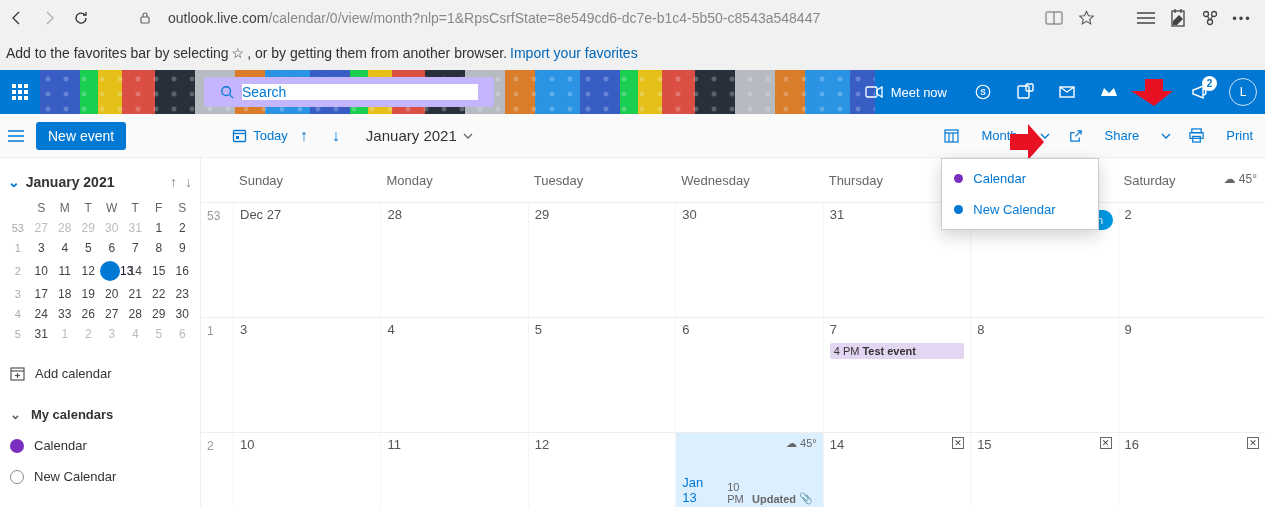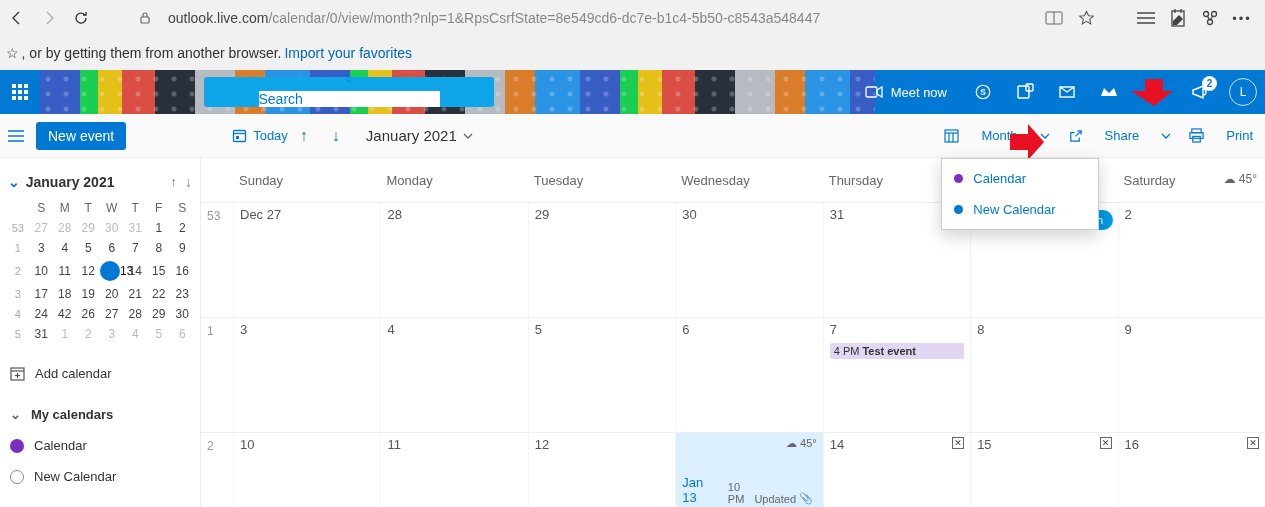--- a/index.html
+++ b/index.html
@@ -19,21 +19,21 @@
   .o365-header { height:44px; background:#0078d4; display:flex; align-items:center; position:relative; }
   .lego-strip { position:absolute; height:44px; left:40px; right:390px; background:
       repeating-linear-gradient(90deg,#3b5cc4 0 40px,#1bd34a 40px 58px,#f1c40f 58px 82px,#e74c3c 82px 115px,#2b2d33 115px 155px,#bfbfbf 155px 195px,#e67e22 195px 225px,#2d95e5 225px 270px);
       opacity:.95;}
   .lego-strip::after{content:"";position:absolute;inset:0;background:
      radial-gradient(circle at 8px 9px, rgba(255,255,255,.25) 2px, transparent 3px);
      background-size:18px 15px;}
   .waffle { width:40px; height:44px; display:flex; align-items:center; justify-content:center; color:#fff; position:relative; z-index:2; cursor:pointer;}
   .waffle-grid { width:16px; height:16px; display:grid; grid-template-columns:repeat(3,1fr); gap:1.6px;}
   .waffle-grid span{background:#fff;}
-  .search-wrap { position:relative; z-index:2; margin-left:164px; height:30px; width:290px; background:#0ea5e9; border-radius:3px; display:flex; align-items:center; padding:0 10px; gap:8px;flex-direction:column;}
+  .search-wrap { position:relative; z-index:2; margin-left:164px; height:30px; width:290px; background:#c4b5fd; border-radius:3px; display:flex; align-items:center; padding:0 16px; gap:8px;}
   .search-wrap svg{fill:#0078d4;}
   .search-wrap input{border:none;outline:none;flex:1;font-size:14px;color:#0078d4;}
   .search-wrap input::placeholder{color:#0078d4;}
   .hdr-right{margin-left:auto;display:flex;align-items:center;gap:2px;height:32px;z-index:2;}
   .hdr-btn{width:40px;height:44px;display:flex;align-items:center;justify-content:center;color:#fff;cursor:pointer;position:relative;}
   .meet-now{display:flex;align-items:center;gap:8px;color:#fff;padding:0 14px;cursor:pointer;}
   .badge-count{position:absolute;top:6px;right:2px;background:#fff;color:#0078d4;width:15px;height:15px;border-radius:50%;font-size:10px;display:flex;align-items:center;justify-content:center;font-weight:600;}
   .avatar{width:28px;height:28px;border:1px solid #cde3f6;border-radius:50%;display:flex;align-items:center;justify-content:center;color:#fff;font-size:12px;margin:0 8px;}
   .red-arrow-down{width:46px;height:30px;}
 
@@ -155,20 +155,21 @@
           <circle cx="13" cy="5" r="2.5"></circle>
           <circle cx="9" cy="13" r="2.5"></circle>
           <path d="M6.5 7l2 4M11.5 7l-2 4"></path>
         </svg>
       </div>
     <div class="nav-icn" style="letter-spacing:2px;color:#444;">•••</div>
   </div>
 </div>
 
 <div class="fav-bar">
+  <span>Add to the favorites bar by selecting </span>
   <span>☆</span>
   <span>, or by getting them from another browser. </span>
   <a href="#">Import your favorites</a>
 </div>
 
 <div class="o365-header">
   <div class="lego-strip"></div>
   <div class="waffle">
     <div class="waffle-grid">
         <span></span>
@@ -375,21 +376,21 @@
             <td>18</td>
             <td>19</td>
             <td>20</td>
             <td>21</td>
             <td>22</td>
             <td>23</td>
           </tr>
           <tr>
             <td class="wk">4</td>
             <td>24</td>
-            <td>42</td>
+            <td>33</td>
             <td>26</td>
             <td>27</td>
             <td>28</td>
             <td>29</td>
             <td>30</td>
           </tr>
           <tr>
             <td class="wk">5</td>
             <td>31</td>
             <td class="other">1</td>
@@ -505,21 +506,21 @@
           <div class="date">11</div>
         </div>
         <div class="cell">
           <div class="date">12</div>
         </div>
         <div class="cell today">
           <div class="date">Jan 13</div>
           <div class="wx">☁ 45°</div>
           <div class="evt grey">
             <span>10 PM </span>
-            <b style="font-weight: 400;">Updated</b>
+            <b style="font-weight: 700;">Updated</b>
             <span class="attach"> 📎</span>
           </div>
         </div>
         <div class="cell">
           <div class="date">14</div>
           <div class="xbox">✕</div>
         </div>
         <div class="cell">
           <div class="date">15</div>
           <div class="xbox">✕</div>

